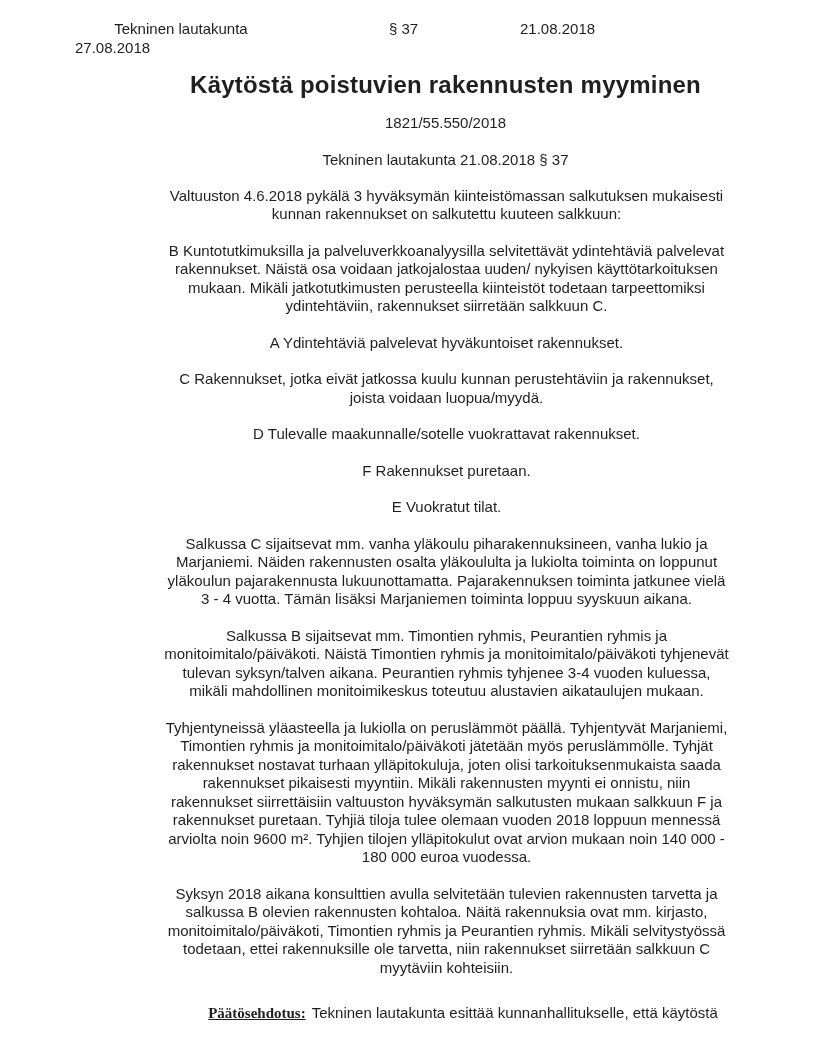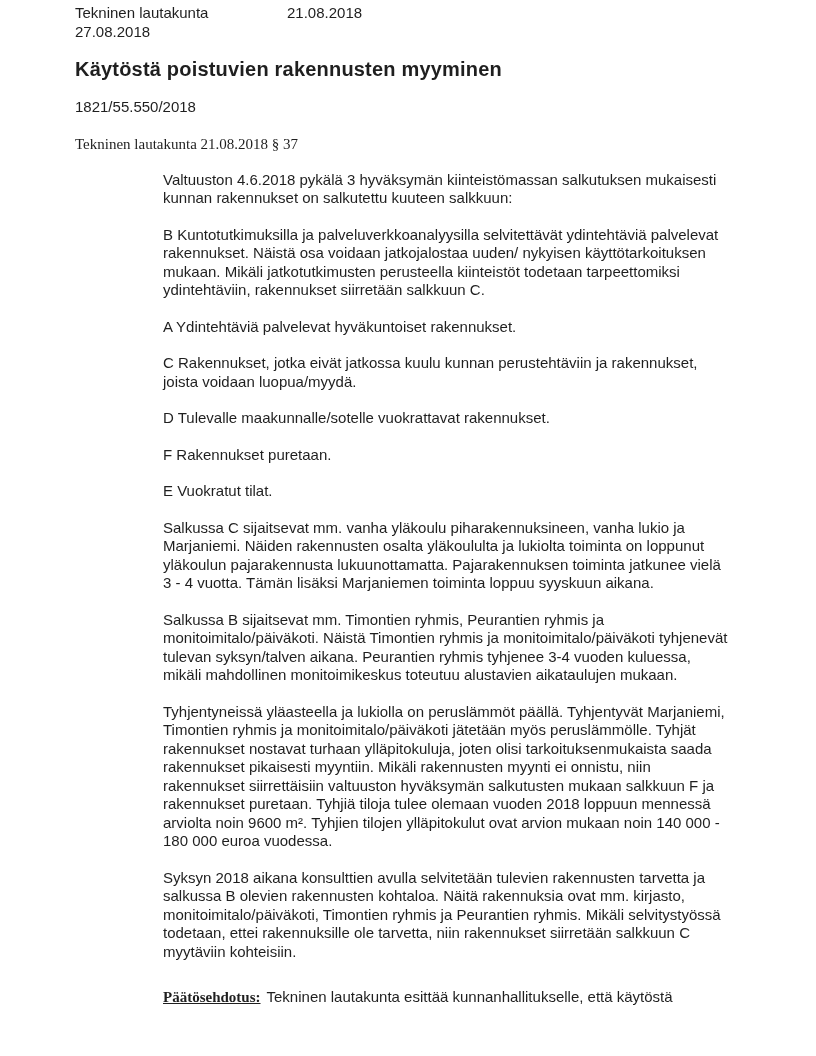--- a/index.html
+++ b/index.html
@@ -11,44 +11,44 @@
     position: relative;
     width: 816px;
     height: 1056px;
     margin: 0 auto;
     background: #ffffff;
     color: #1f1f1f;
     font-family: "Liberation Sans", "DejaVu Sans", sans-serif;
     font-size: 15px;
     line-height: 18.5px;
     box-sizing: border-box;
-    padding-top: 4px;
+    padding-top: 20px;
     overflow: hidden;
+    text-align: center;
     -webkit-font-smoothing: antialiased;
   }
   .hdr-row {
     display: flex;
     margin-left: 75px;
     white-space: nowrap;
   }
   .hdr-committee { width: 212px; }
   .hdr-section   { width: 233px; }
   .hdr-date      { }
   .doc-title {
     margin: 19px 0 12px 75px;
-    font-size: 20px;
+    font-size: 24px;
     font-weight: bold;
     letter-spacing: 0.2px;
   }
   .case-number {
     margin: 19px 0 16px 75px;
   }
   .meeting-ref {
     margin: 19px 0 0 75px;
-    font-family: Liberation Serif, serif;
   }
   .doc-body {
     margin: 17px 0 0 163px;
     width: 567px;
   }
   .doc-body p {
     margin: 0 0 18px 0;
   }
   .decision-line {
     margin: 27px 0 0 163px;
@@ -61,20 +61,21 @@
     font-family: Liberation Serif, serif;
   }
 </style>
 </head>
 <body>
 
 <div class="page" style="background: rgb(255, 255, 255); color: rgb(31, 31, 31);">
 
   <div class="hdr-row">
     <span class="hdr-committee">Tekninen lautakunta</span>
+    <span class="hdr-section">§ 37</span>
     <span class="hdr-date">21.08.2018</span>
   </div>
 
   <div class="hdr-row">
     <span class="hdr-date">27.08.2018</span>
   </div>
 
   <h1 class="doc-title">Käytöstä poistuvien rakennusten myyminen</h1>
 
   <div class="case-number">1821/55.550/2018</div>

